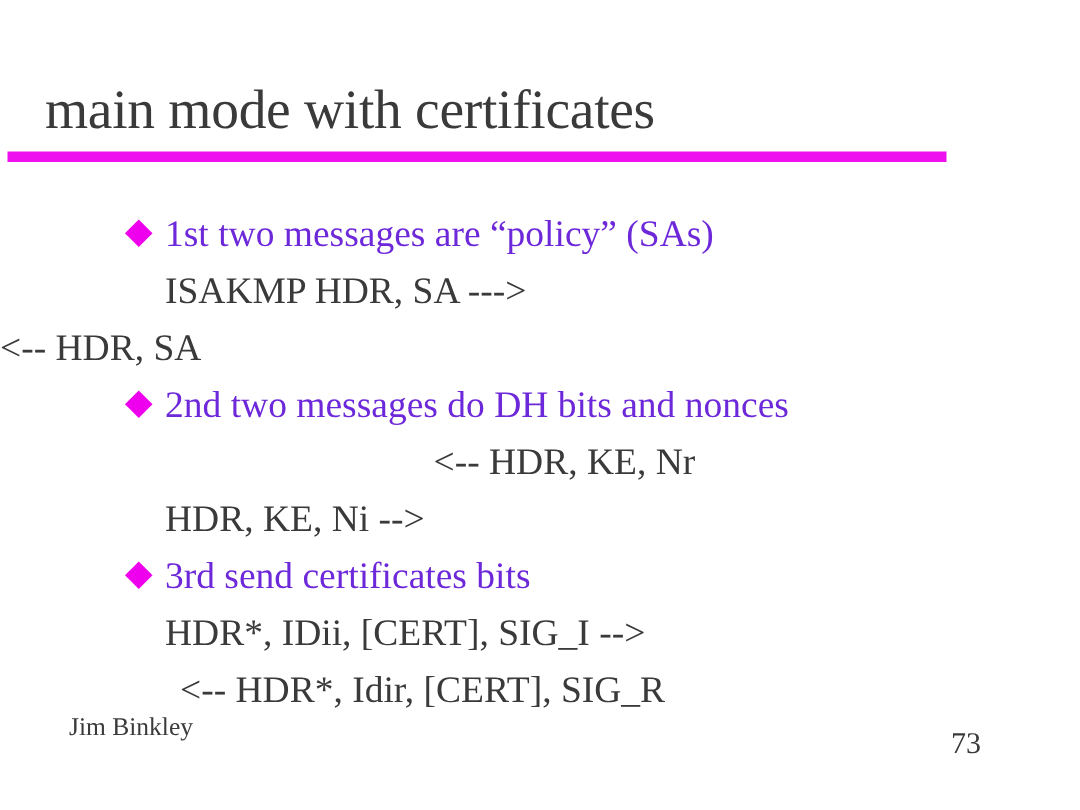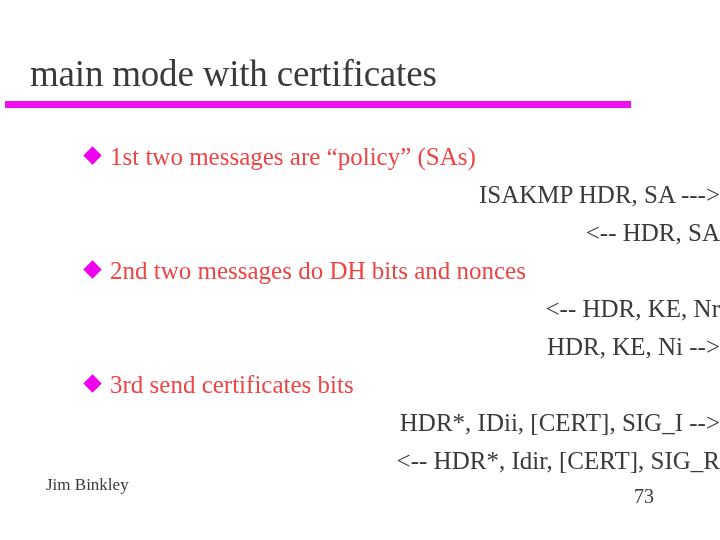--- a/index.html
+++ b/index.html
@@ -74,35 +74,34 @@
     left: 86px;
     top: 11px;
     width: 13px;
     height: 13px;
     background: #ee00ee;
     transform: rotate(45deg);
   }
   .bullet-text {
     font-size: 25px;
     line-height: 38px;
-    color: #ef4444;
+    color: #6d28d9;
     white-space: nowrap;
     padding-left: 24px;
   }
 
   .sub-line {
     font-size: 25px;
     line-height: 38px;
     color: #3a3a3a;
     white-space: nowrap;
     height: 38px;
-    text-align: right;
   }
   .sub-line.initiator { padding-left: 110px; }
-  .sub-line.responder-1 { padding-left: 244px; }
+  .sub-line.responder-1 { }
   .sub-line.responder-2 { padding-left: 289px; }
   .sub-line.responder-3 { padding-left: 120px; }
 
   
   #footer-author {
     position: absolute;
     left: 46px;
     top: 474px;
     font-size: 17px;
     line-height: 22px;

